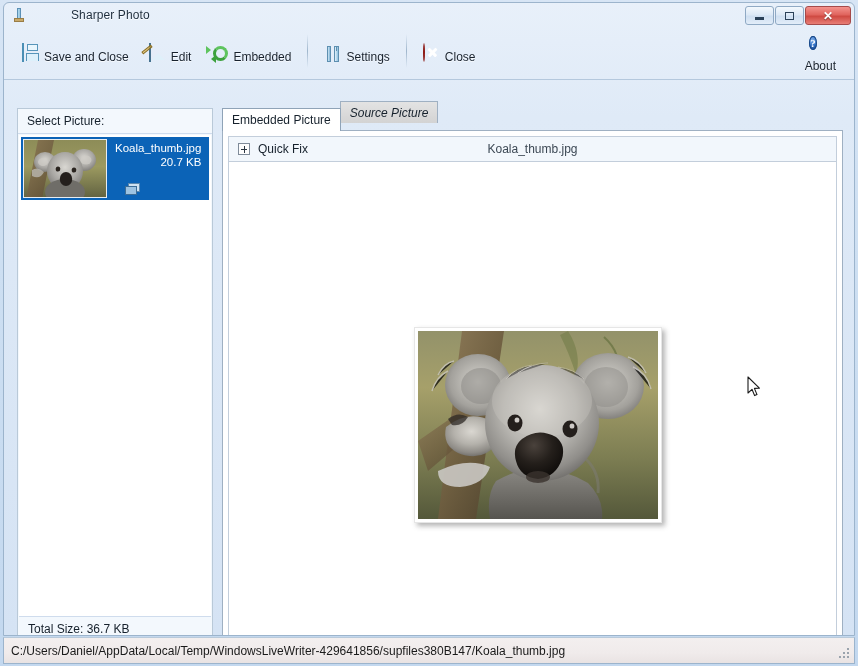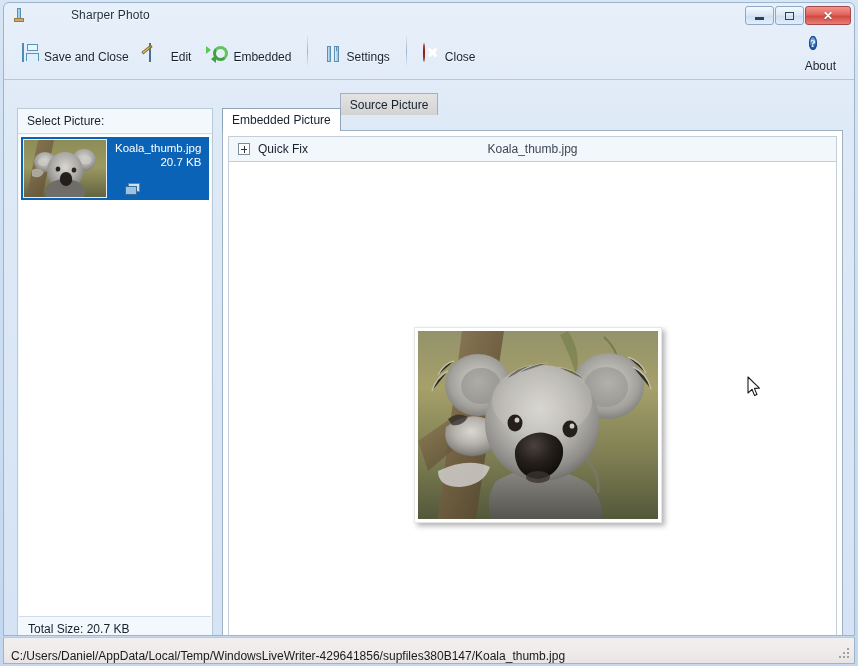--- a/index.html
+++ b/index.html
@@ -277,21 +277,22 @@
     box-sizing: border-box;
     margin-right: -1px;
   }
   .tab.active {
     background: #ffffff; height: 23px;
     border-color: #8fa3b7;
     position: relative; z-index: 4;
   }
   .tab.inactive {
     background: linear-gradient(180deg,#e3e3e3,#d3d3d3);
-    margin-bottom: 16px;
+    margin-bottom: 8px;
+    font-style: italic;
   }
   .tab-body {
     position: absolute; left: 0; top: 22px; right: 0; bottom: 0;
     border: 1px solid #9fb0c2; background: #ffffff;
     box-sizing: border-box;
   }
   .inner-frame {
     position: absolute; left: 5px; top: 5px; right: 5px; bottom: 5px;
     border: 1px solid #c3cedb; background: #bef264;
     box-sizing: border-box; overflow: hidden;
@@ -341,21 +342,21 @@
     background: linear-gradient(180deg,#8f8f5c 0%, #a09a62 25%, #7d7c50 60%, #5d5f3c 100%);
   }
 
   
   .statusbar {
     position: absolute; left: 3px; bottom: 2px;
     width: 852px; height: 27px;
     border: 1px solid #9cb4cc; border-top: 1px solid #b9cada;
     background: linear-gradient(180deg,#f3efef 0%, #f0ebeb 60%, #e9e3e3 100%);
     box-sizing: border-box;
-    display: flex; align-items: flex-end;
+    display: flex; align-items: center;
   }
   .status-text {
     font-size: 12px; color: #1a1a1a; padding-left: 7px;
     white-space: nowrap;
   }
   .grip {
     position: absolute; right: 3px; bottom: 3px;
     width: 14px; height: 14px;
   }
   .grip i {
@@ -484,21 +485,21 @@
               <div class="pic-name">Koala_thumb.jpg</div>
               <div class="pic-size">20.7 KB</div>
             </div>
             <span class="pic-badge">
               <span class="pb-back"></span>
                 <span class="pb-front"></span>
             </span>
           </div>
         </div>
 
-        <div class="lp-footer">Total Size: 20.7 KB</div>
+        <div class="lp-footer">Total Size: 36.7 KB</div>
       </div>
 
       <div class="right-panel">
         <div class="tabstrip">
           <div class="tab active">
             <span>Embedded Picture</span>
           </div>
           <div class="tab inactive">
             <span>Source Picture</span>
           </div>

